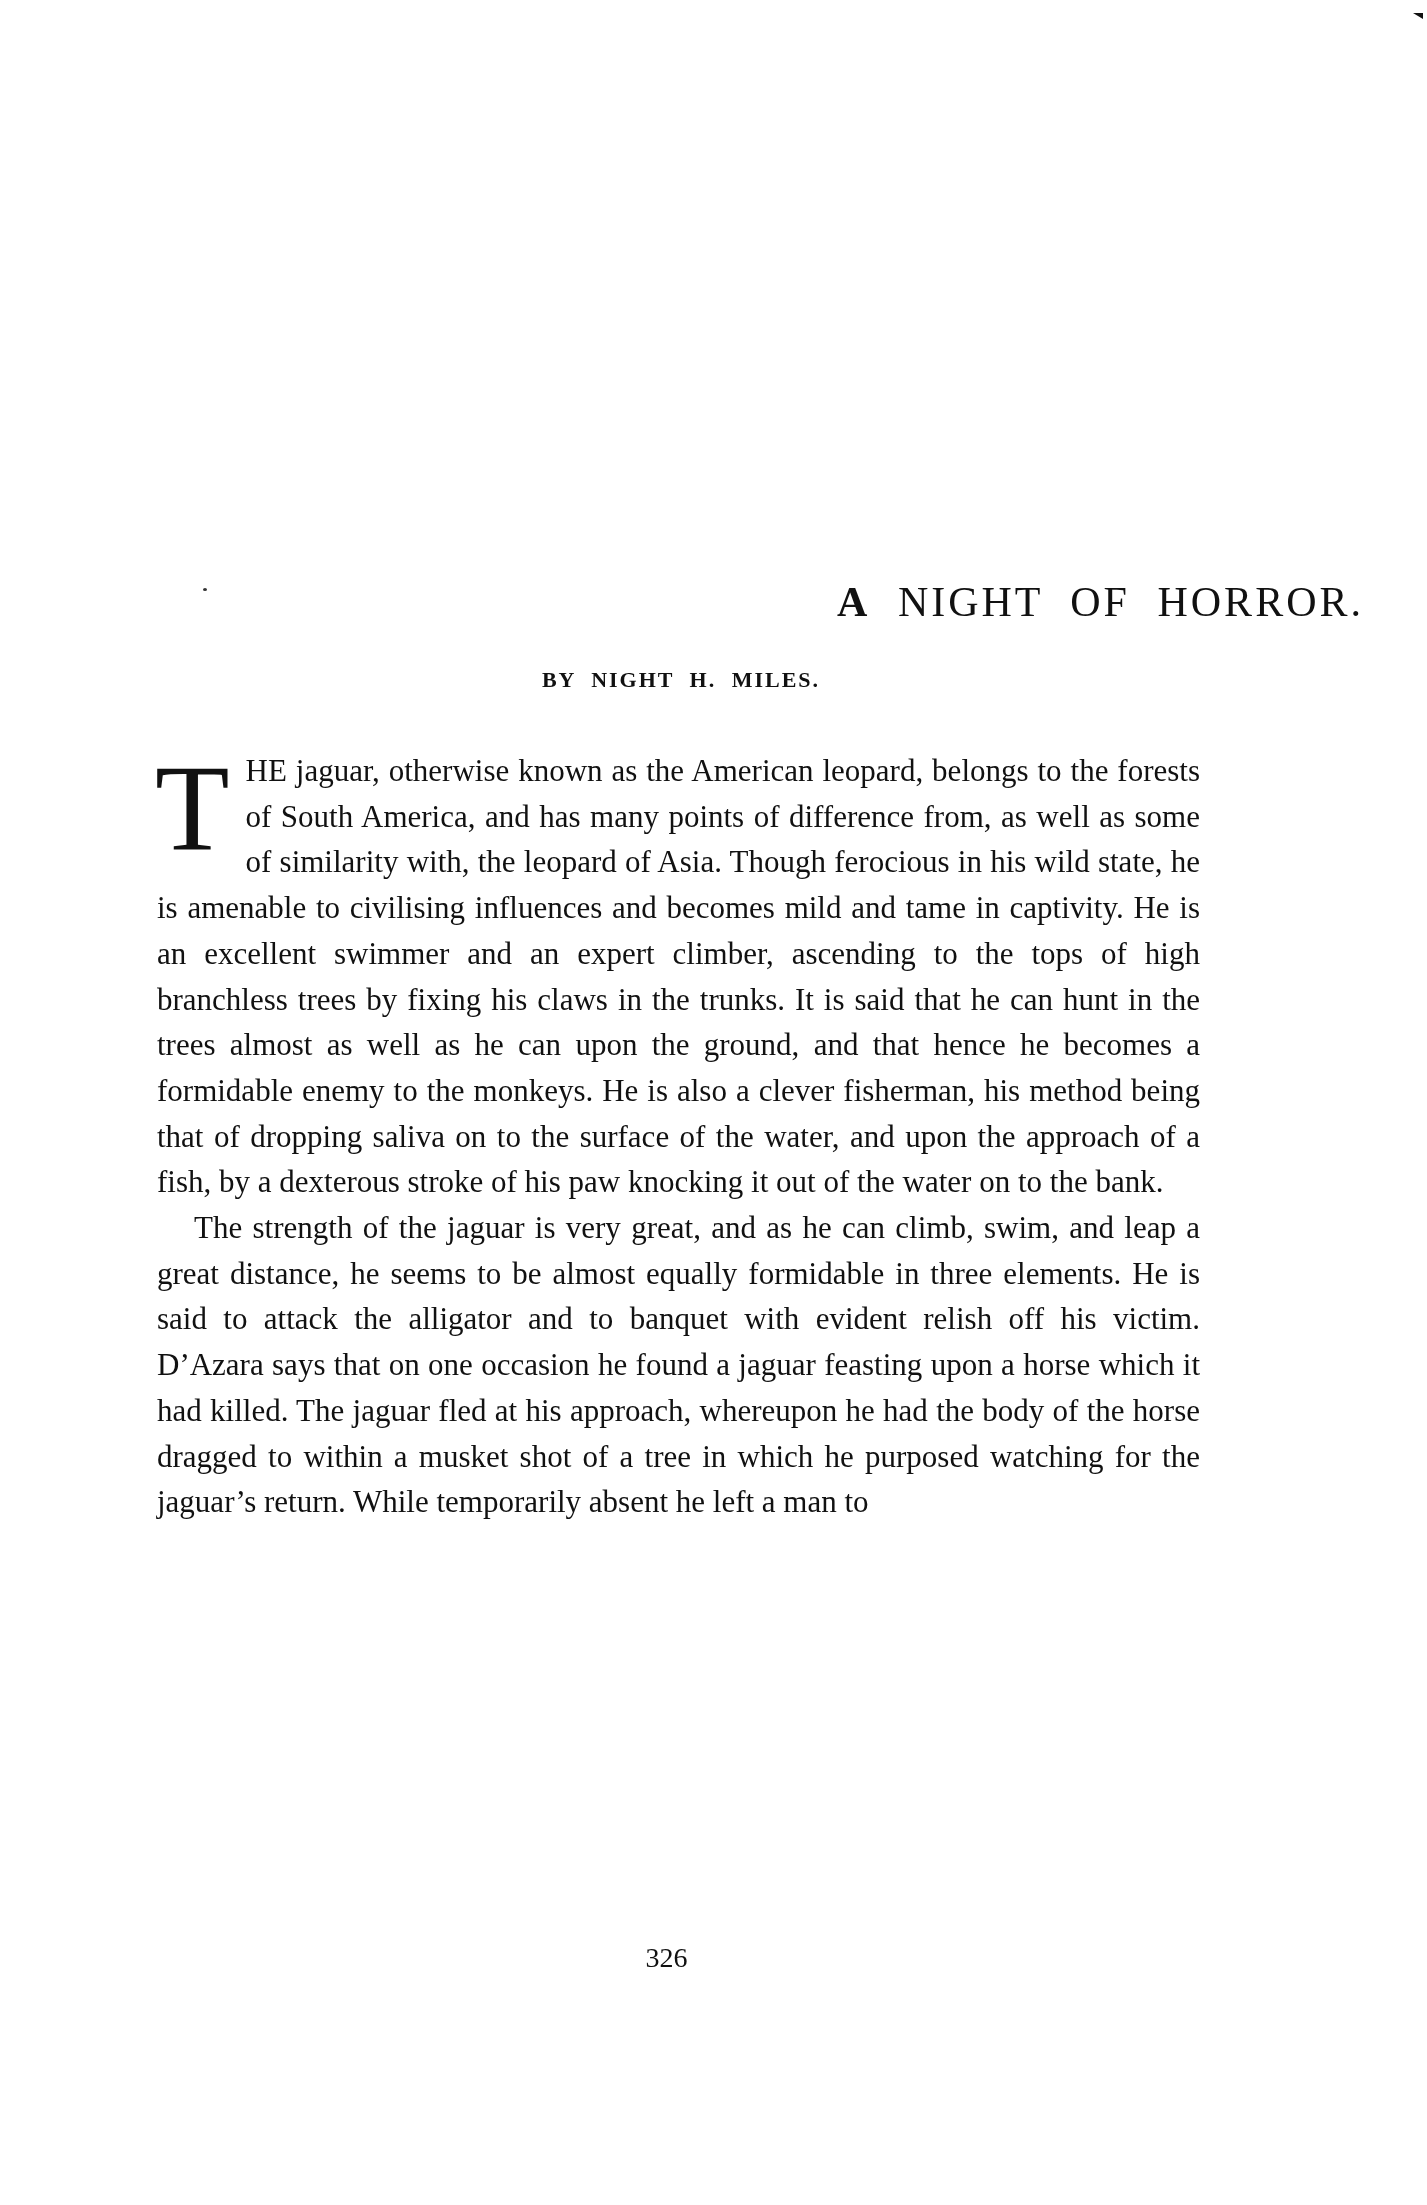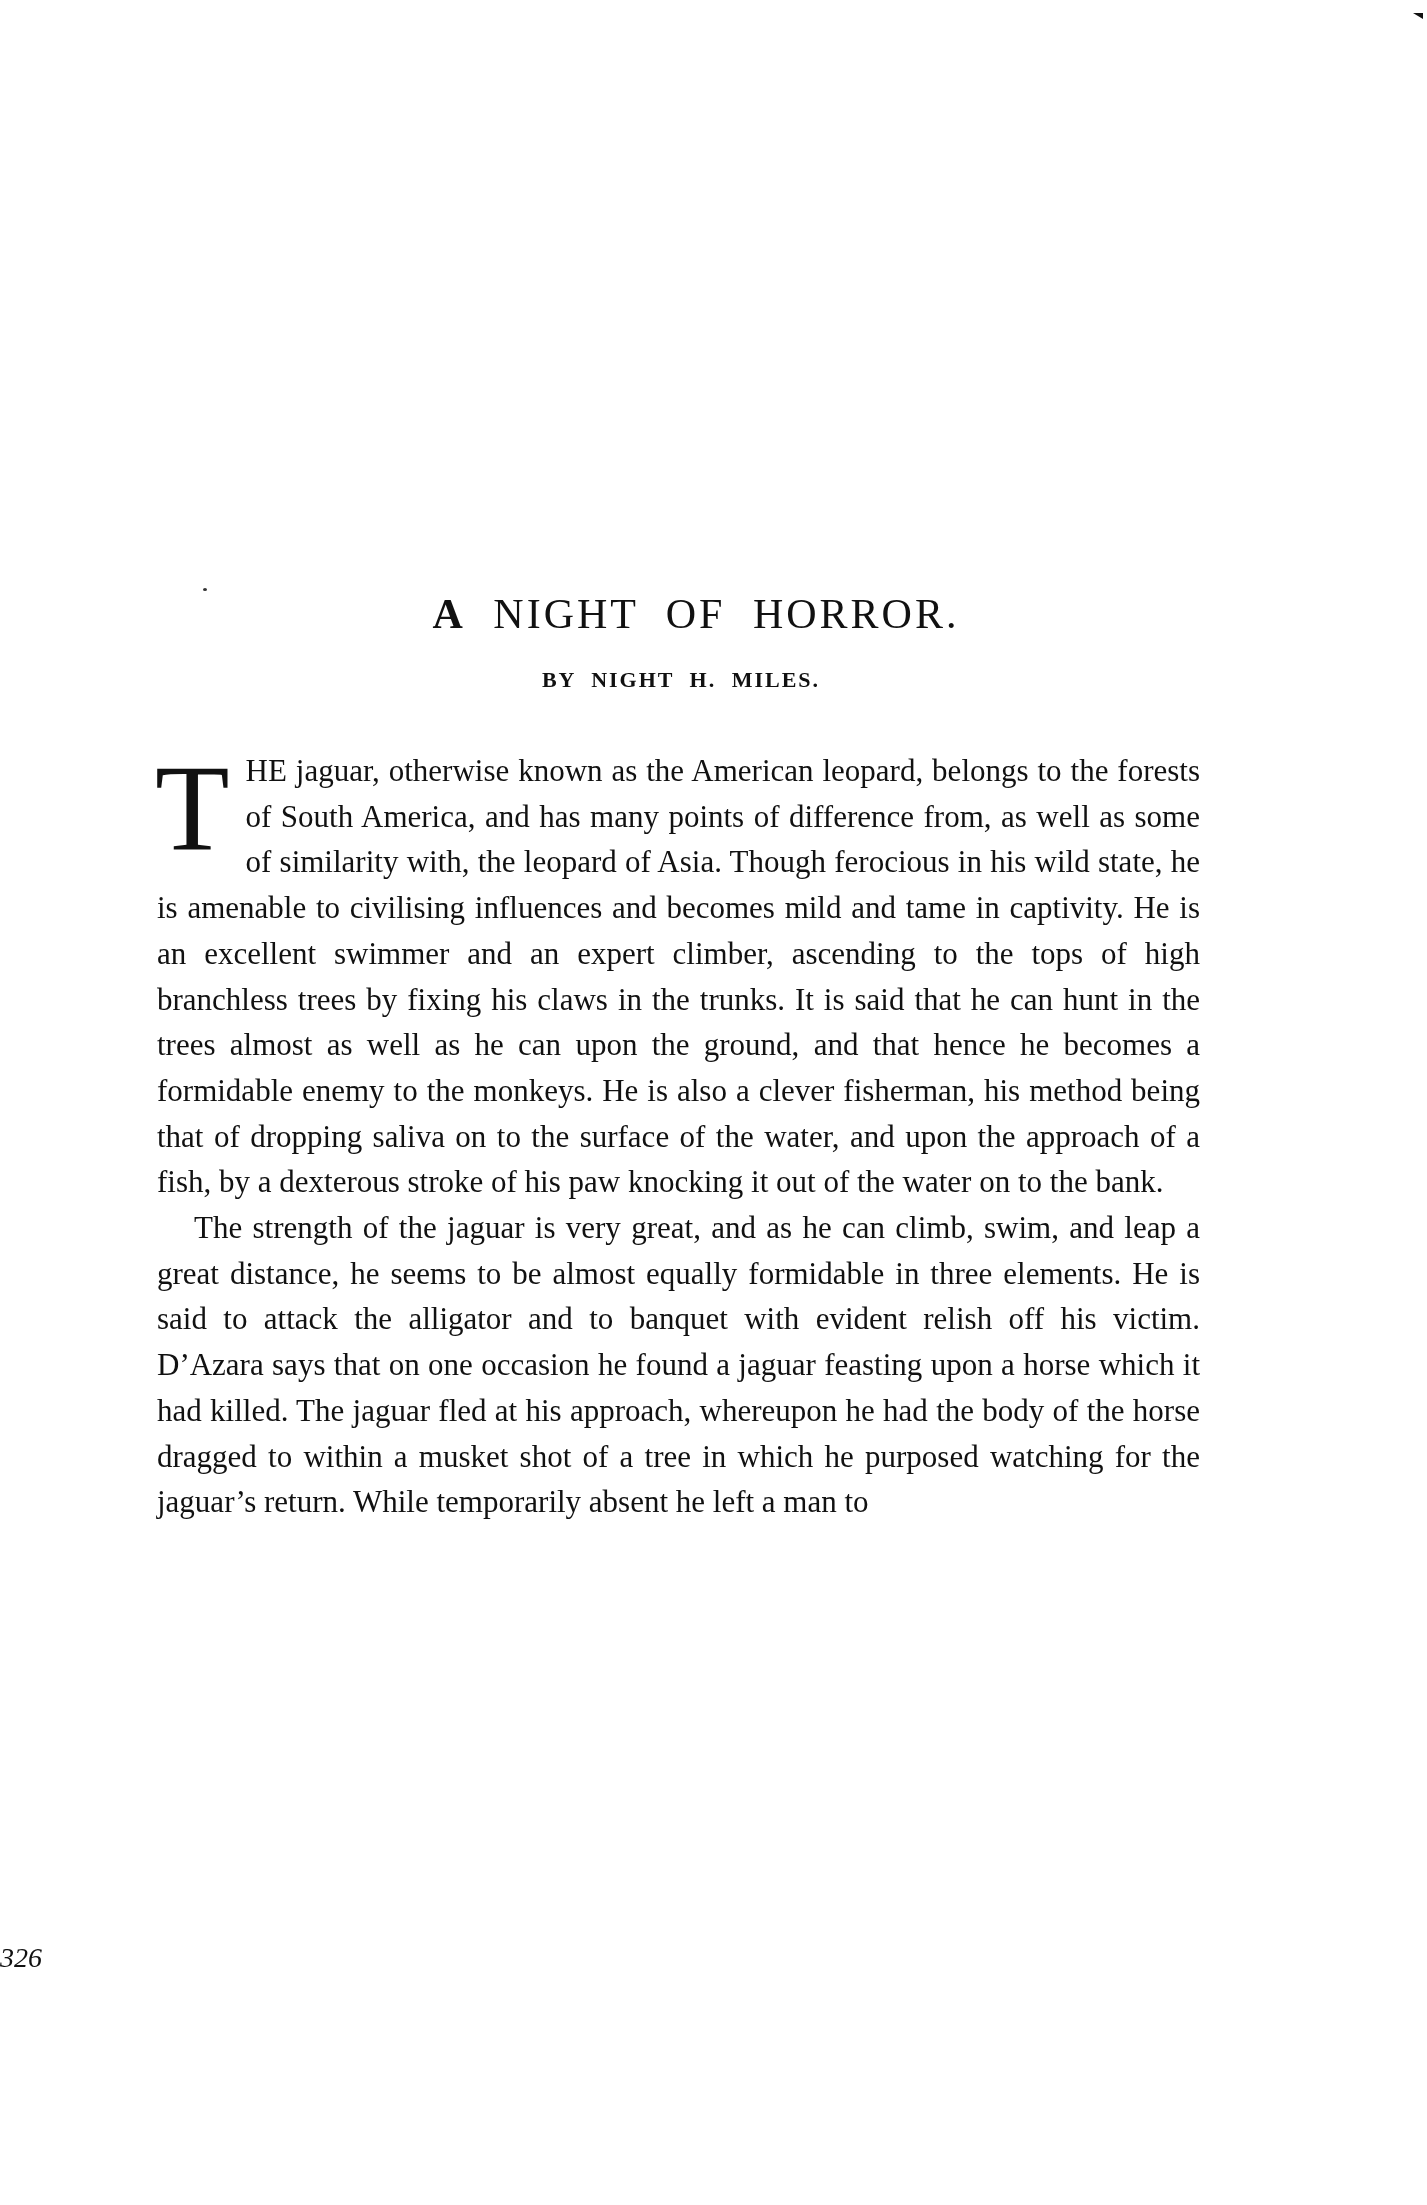--- a/index.html
+++ b/index.html
@@ -27,26 +27,26 @@
       top: 13px;
       width: 0; height: 0;
       border-top: 6px solid #111;
       border-left: 10px solid transparent;
     }
     .title {
       position: absolute;
       top: 574px;
       left: 0;
       width: 1360px;
-      text-align: center;
+      text-align: right;
       font-size: 42px;
       letter-spacing: 3px;
       word-spacing: 14px;
       line-height: 48px;
-      margin: 16px;
+      margin: 4px;
       font-weight: normal;
     }
     .title .first { font-weight: bold; }
     .byline {
       position: absolute;
       top: 666px;
       left: 0;
       width: 1362px;
       text-align: center;
       font-size: 22px;
@@ -81,24 +81,23 @@
     }
     .lead {
       font-variant: normal;
       font-family: Liberation Serif, serif;
     }
     .page-number {
       position: absolute;
       top: 1942px;
       left: 0;
       width: 1333px;
-      text-align: left;
+      text-align: center;
       font-size: 28px;
       line-height: 32px;
-      font-style: italic;
     }
     .speck {
       position: absolute;
       background: #333;
       border-radius: 50%;
     }
   </style>
 </head>
 <body>
 

